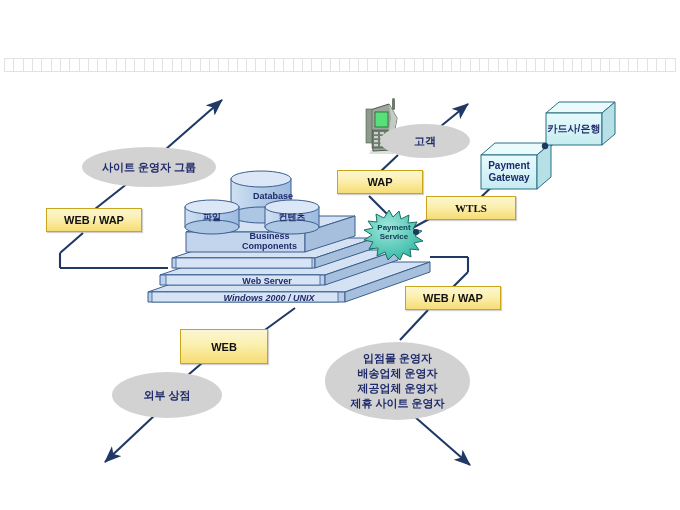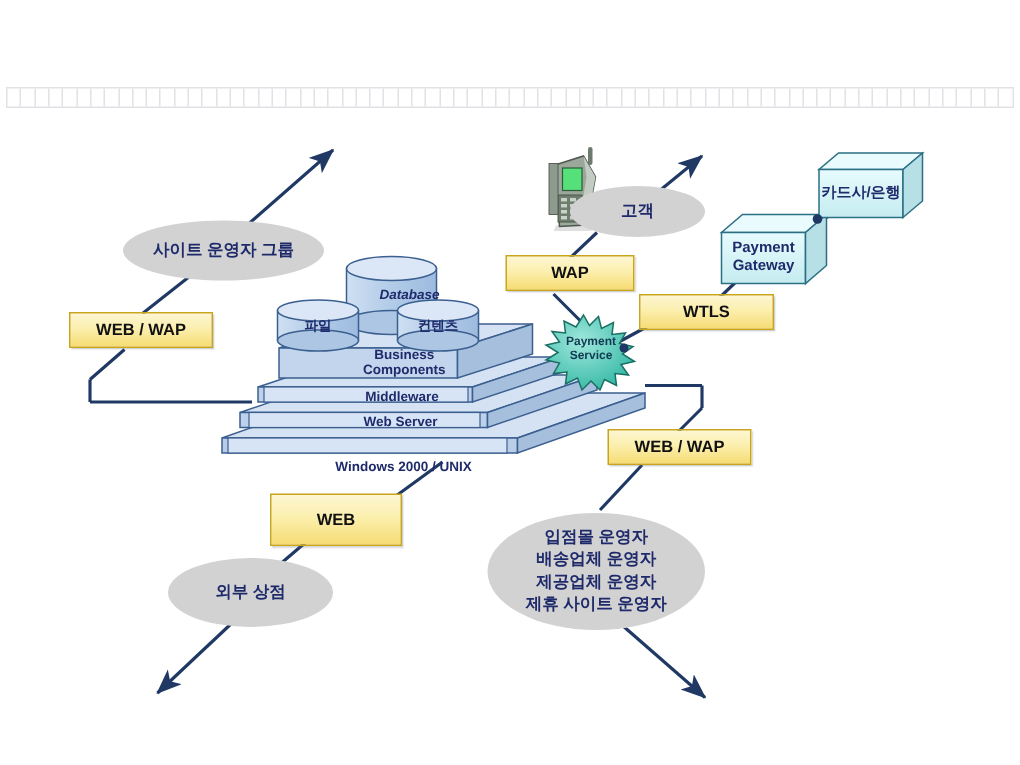--- a/index.html
+++ b/index.html
@@ -366,21 +366,21 @@
   </div>
 
   <div class="tag" style="left:46px; top:208px; width:96px; height:24px;">
     <span>WEB / WAP</span>
   </div>
 
   <div class="tag" style="left:337px; top:170px; width:86px; height:24px;">
     <span>WAP</span>
   </div>
 
-  <div class="tag" style="left:426px; top:196px; width:90px; height:24px;">
+  <div class="tag" style="left:426px; top:196px; width:90px; height:24px;font-family:Liberation Serif, serif;">
     <span>WTLS</span>
   </div>
 
   <div class="tag" style="left:405px; top:286px; width:96px; height:24px;">
     <span>WEB / WAP</span>
   </div>
 
   <div class="tag" style="left:180px; top:329px; width:88px; height:35px;">
     <span>WEB</span>
   </div>
@@ -392,23 +392,22 @@
 
   <div class="box3d-label" style="left:545px; top:113px; width:58px; height:32px;">
     <span>카드사/은행</span>
   </div>
 
   <div class="burst-text" style="left:365px; top:224px; width:58px;">
     <div>Payment</div>
     <div>Service</div>
   </div>
 
-  <div class="cyl-text" style="left:231px; top:191px; width:84px;font-style:italic;">Database</div>
+  <div class="cyl-text" style="left:231px; top:191px; width:84px;">Database</div>
   <div class="cyl-text" style="left:185px; top:211px; width:54px;">파일</div>
   <div class="cyl-text" style="left:265px; top:211px; width:54px;">컨텐츠</div>
 
   <div class="stack-text" style="left:186px; top:231px; width:119px;">Business
 Components</div>
-  <div class="stack-text" style="left:176px; top:259px; width:136px;">Middleware</div>
   <div class="stack-text" style="left:166px; top:276px; width:154px;">Web Server</div>
-  <div class="stack-text" style="left:152px; top:306px; width:186px;">Windows 2000 / UNIX</div>
+  <div class="stack-text" style="left:152px; top:293px; width:186px;font-style:italic;">Windows 2000 / UNIX</div>
 
 </div>
 
 </body></html>

